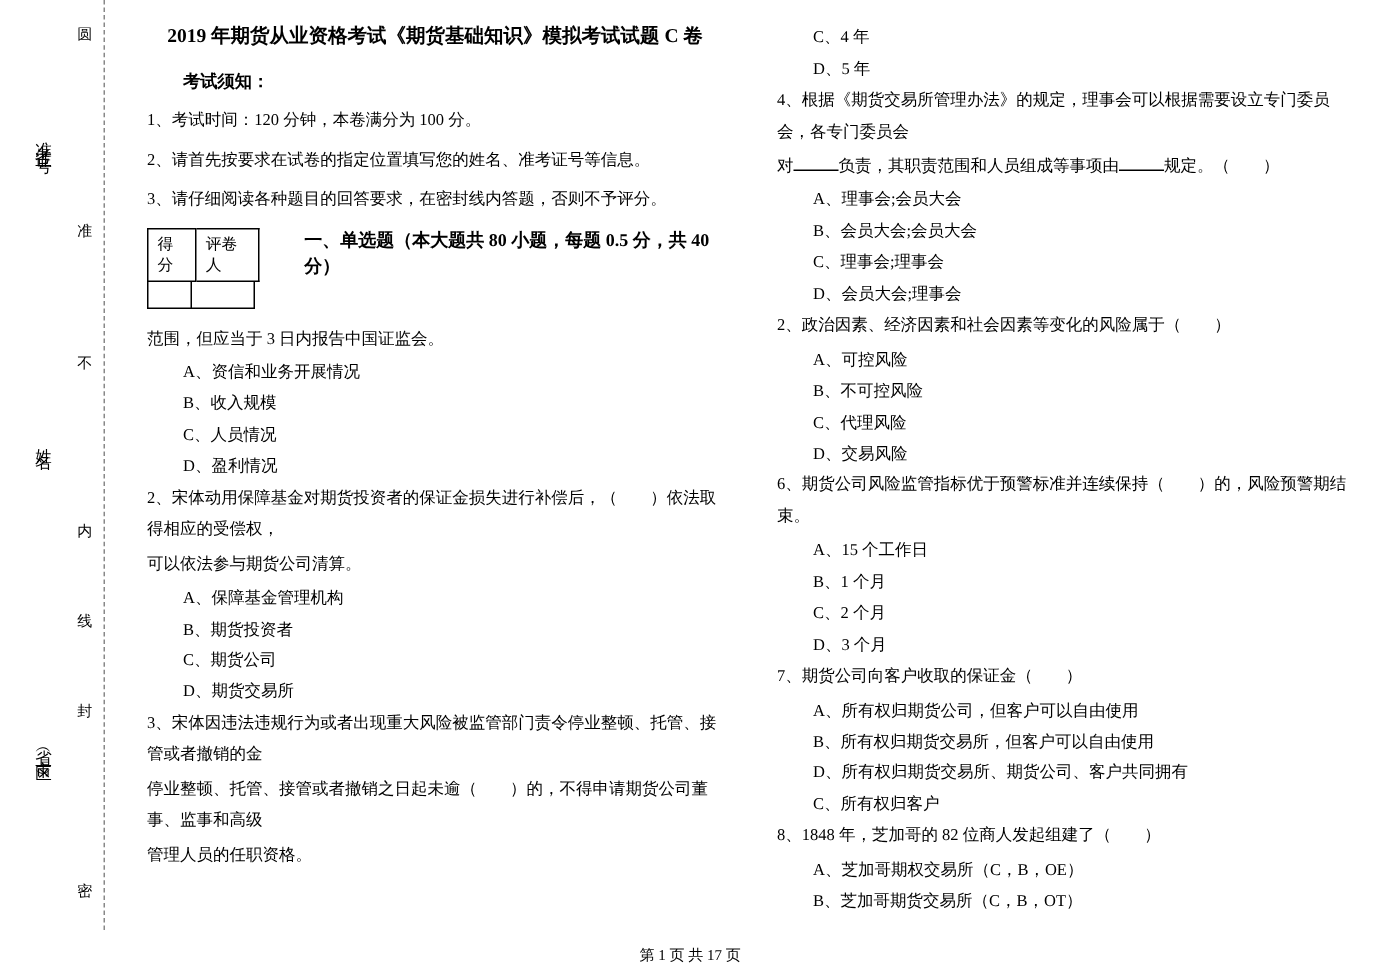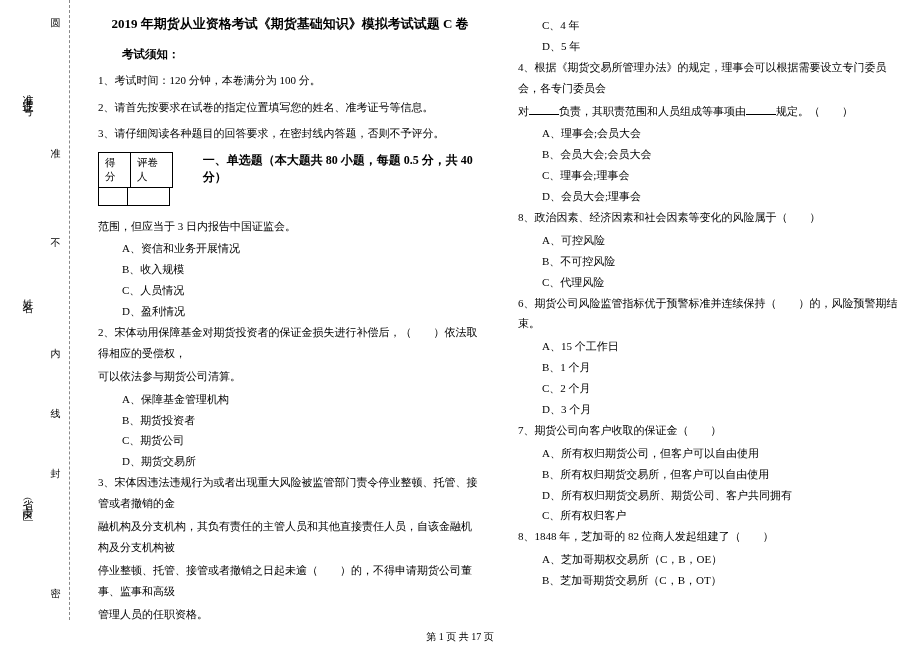--- a/index.html
+++ b/index.html
@@ -172,43 +172,43 @@
       <div class="opt">D、盈利情况</div>
 
       <div class="q">2、宋体动用保障基金对期货投资者的保证金损失进行补偿后，（　　）依法取得相应的受偿权，</div>
       <div class="q">可以依法参与期货公司清算。</div>
       <div class="opt">A、保障基金管理机构</div>
       <div class="opt">B、期货投资者</div>
       <div class="opt">C、期货公司</div>
       <div class="opt">D、期货交易所</div>
 
       <div class="q">3、宋体因违法违规行为或者出现重大风险被监管部门责令停业整顿、托管、接管或者撤销的金</div>
-      <div class="q">融机构及分支机构，其负有责任的主管人员和其他直接责任人员，自该金融机构及分支机构被</div>
       <div class="q">停业整顿、托管、接管或者撤销之日起未逾（　　）的，不得申请期货公司董事、监事和高级</div>
       <div class="q">管理人员的任职资格。</div>
 
     </div>
 
     <div class="col col-right">
       <div class="opt">C、4 年</div>
       <div class="opt">D、5 年</div>
 
       <div class="q">4、根据《期货交易所管理办法》的规定，理事会可以根据需要设立专门委员会，各专门委员会</div>
       <div class="q">
         <span>对</span><span class="underline"></span><span>负责，其职责范围和人员组成等事项由</span><span class="underline"></span><span>规定。（　　）</span>
       </div>
       <div class="opt">A、理事会;会员大会</div>
       <div class="opt">B、会员大会;会员大会</div>
       <div class="opt">C、理事会;理事会</div>
       <div class="opt">D、会员大会;理事会</div>
 
-      <div class="q">8、政治因素、经济因素和社会因素等变化的风险属于（　　）</div>
+      <div class="q">2、政治因素、经济因素和社会因素等变化的风险属于（　　）</div>
       <div class="opt">A、可控风险</div>
       <div class="opt">B、不可控风险</div>
       <div class="opt">C、代理风险</div>
+      <div class="opt">D、交易风险</div>
 
       <div class="q">6、期货公司风险监管指标优于预警标准并连续保持（　　）的，风险预警期结束。</div>
       <div class="opt">A、15 个工作日</div>
       <div class="opt">B、1 个月</div>
       <div class="opt">C、2 个月</div>
       <div class="opt">D、3 个月</div>
 
       <div class="q">7、期货公司向客户收取的保证金（　　）</div>
       <div class="opt">A、所有权归期货公司，但客户可以自由使用</div>
       <div class="opt">B、所有权归期货交易所，但客户可以自由使用</div>

